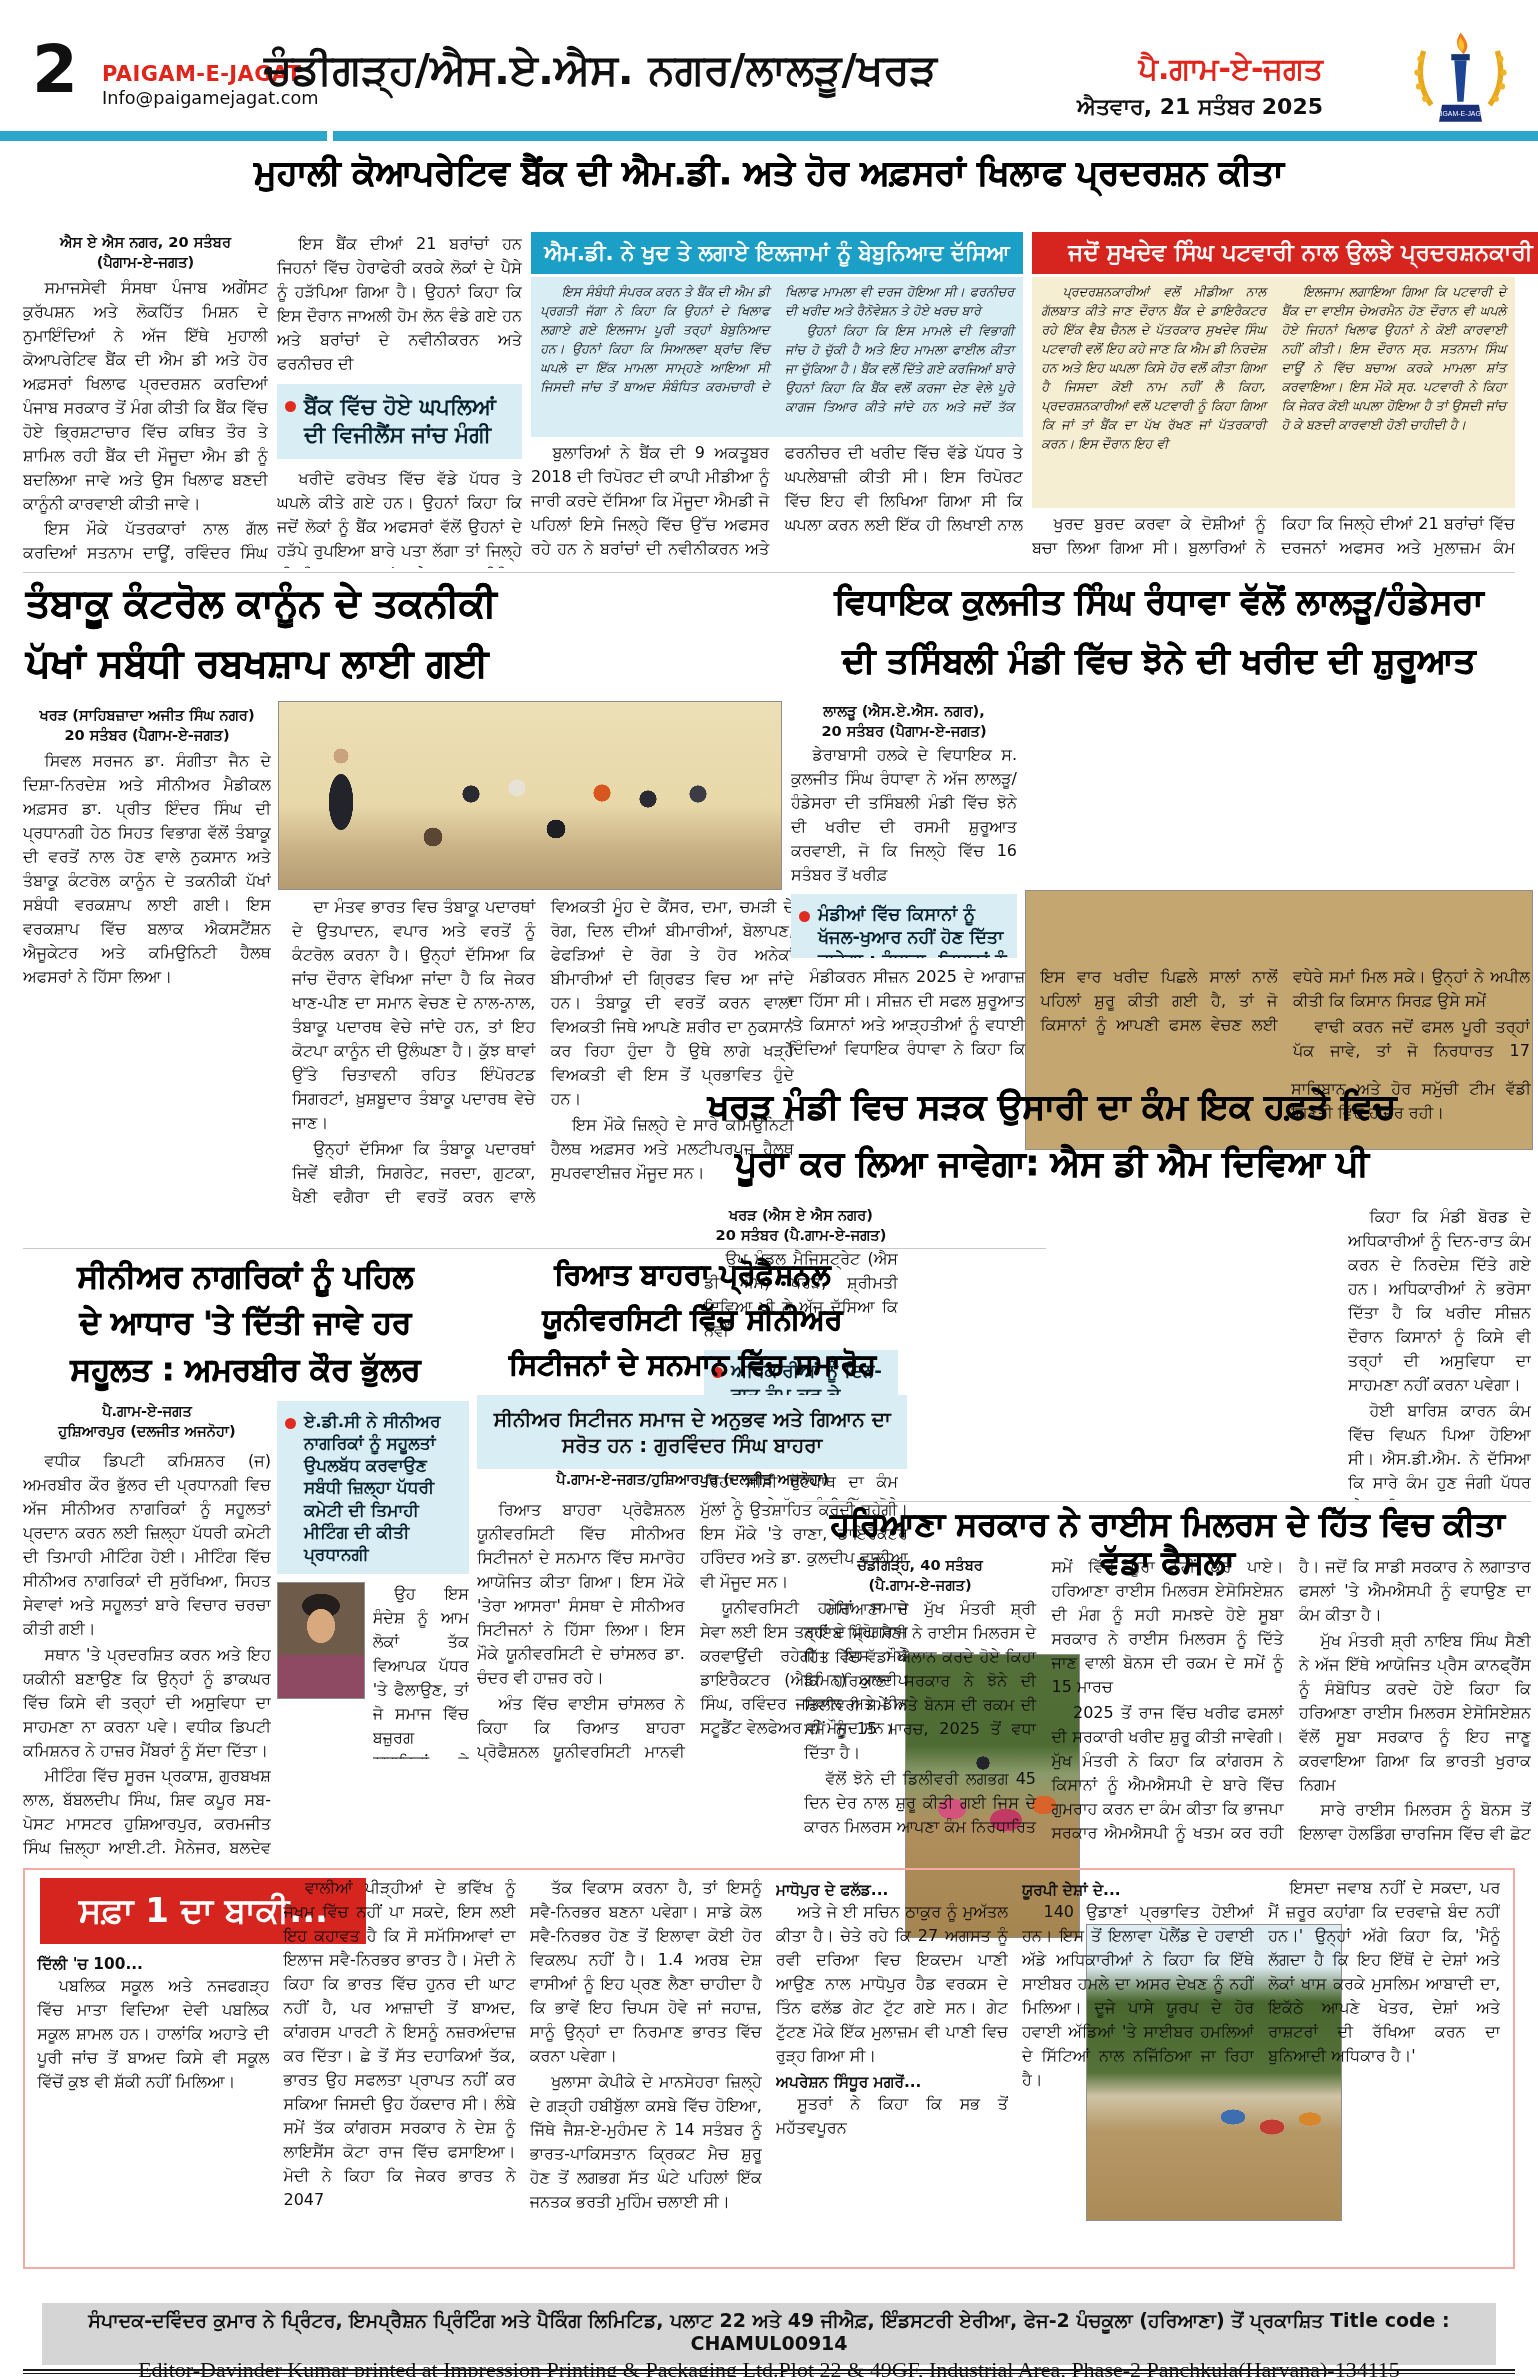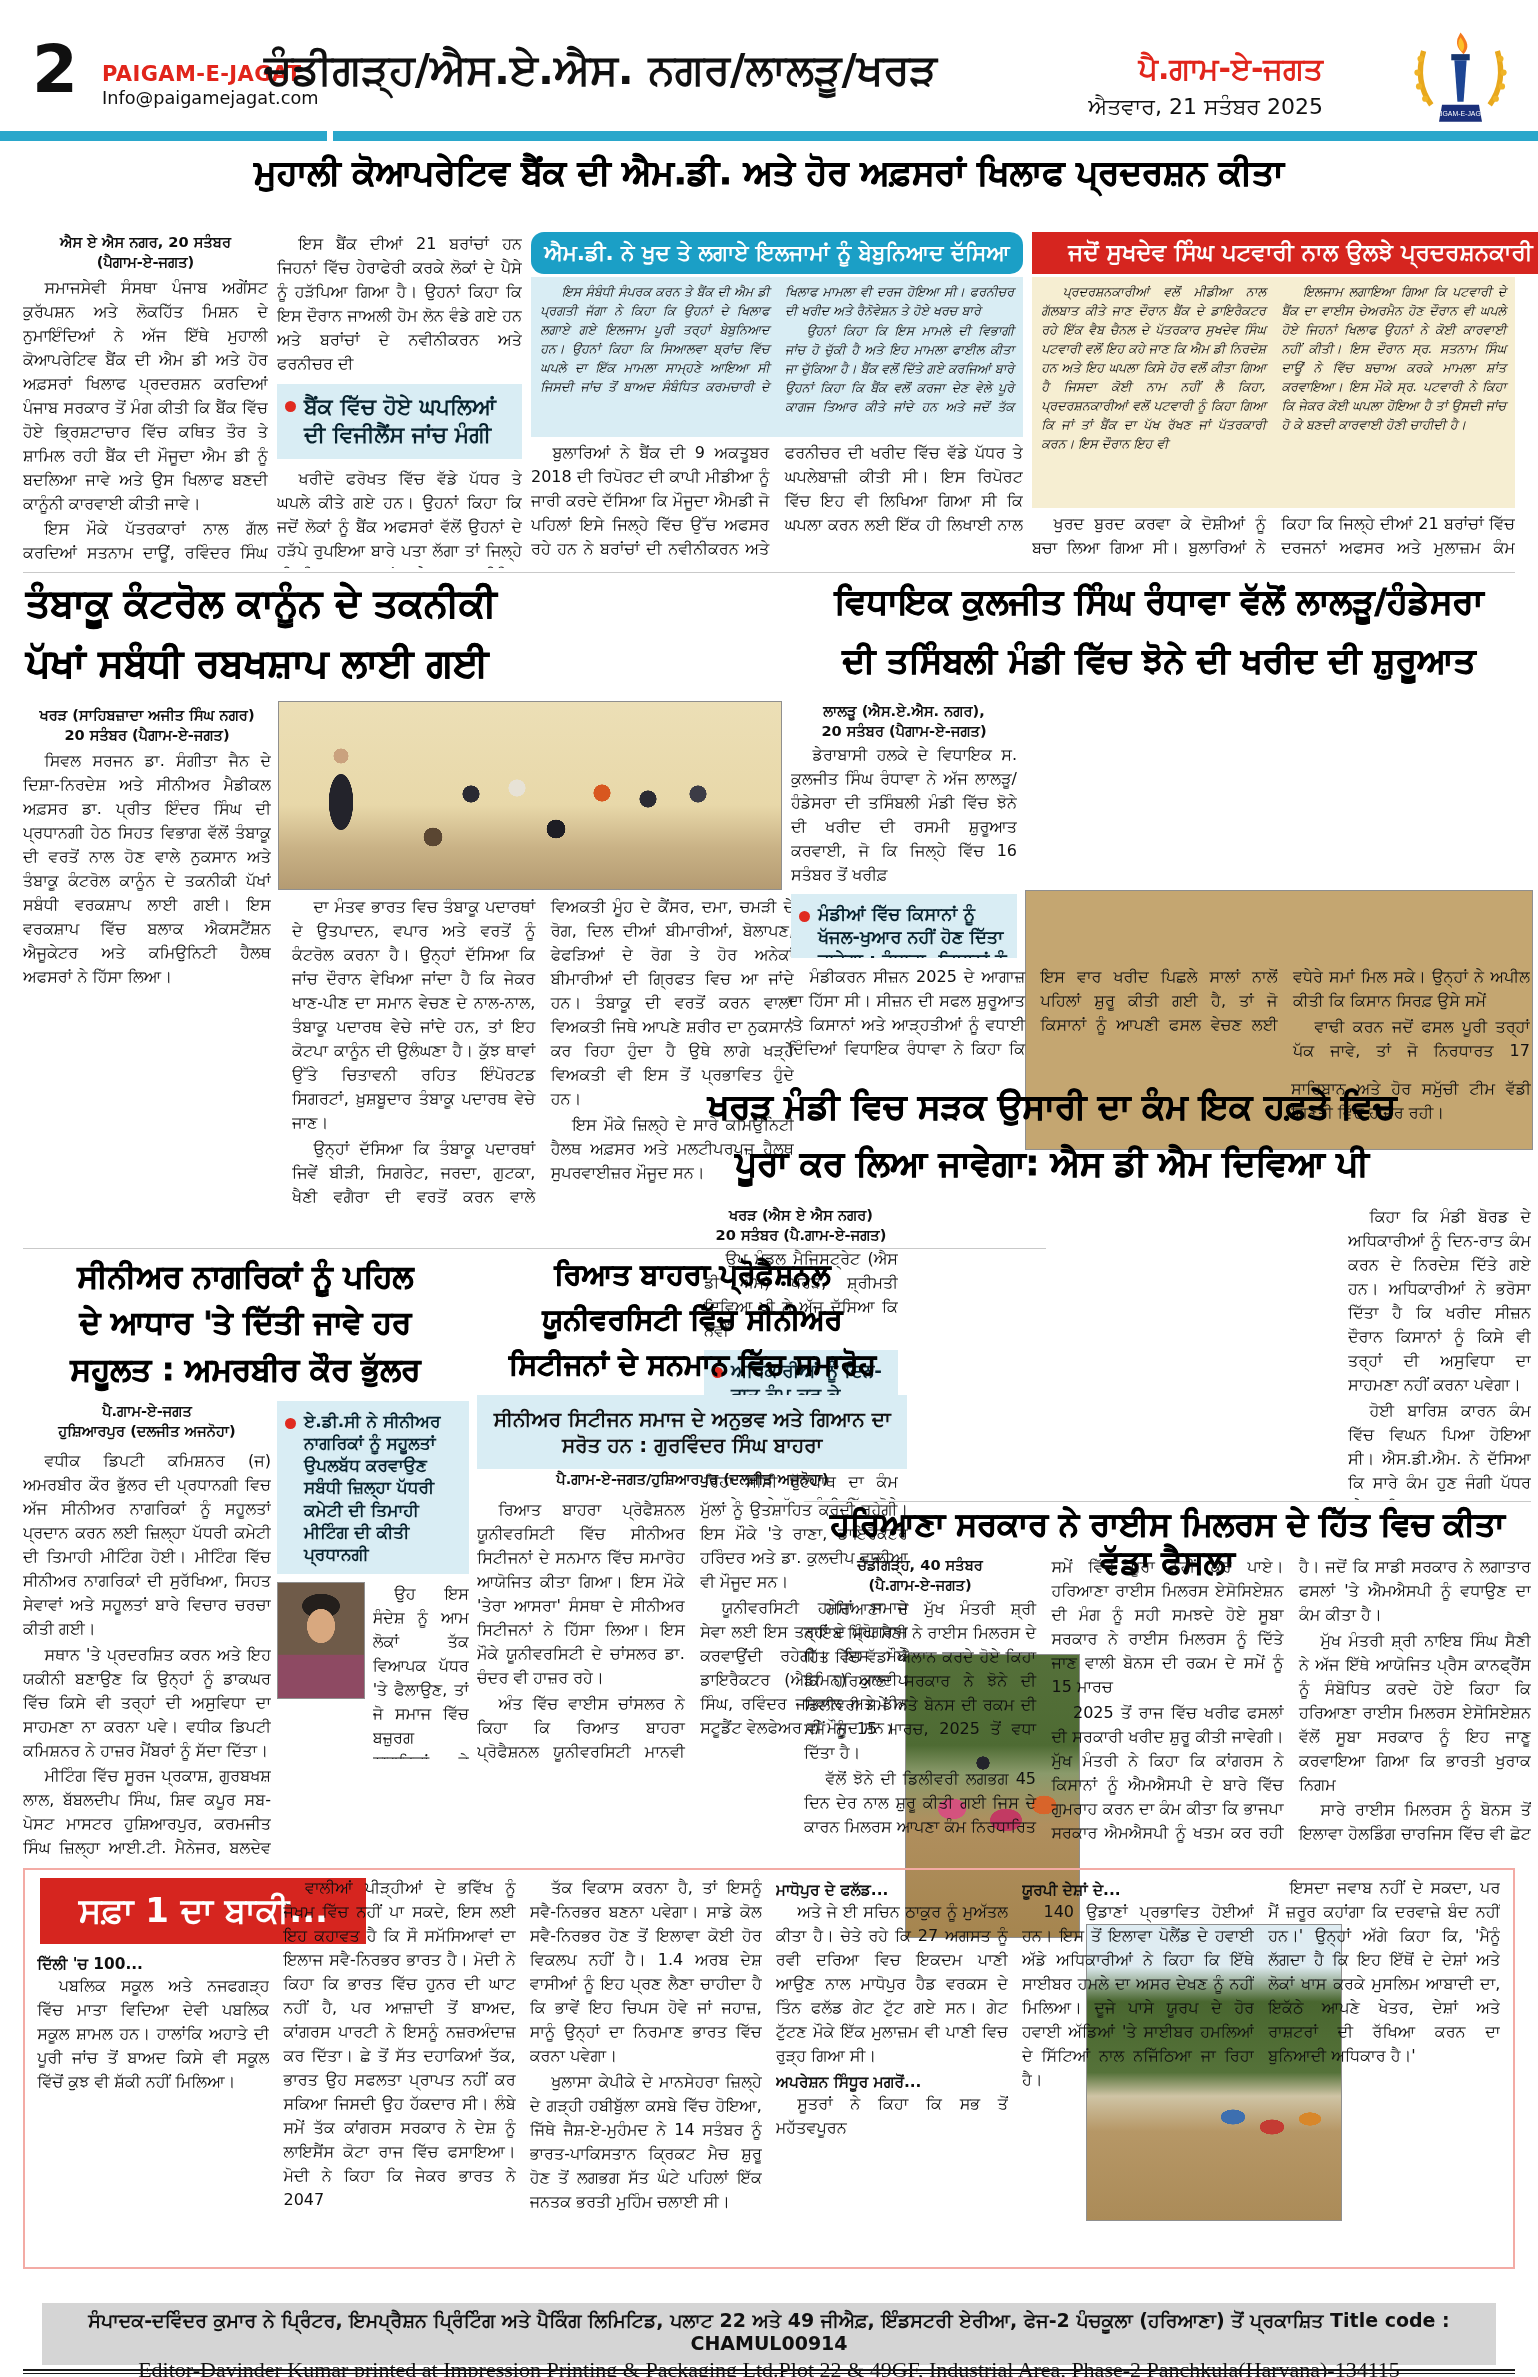--- a/index.html
+++ b/index.html
@@ -9,21 +9,21 @@
   }
   .abs{position:absolute;}
   .ctr{text-align:center;}
   .hidden-ovf{overflow:hidden;}
   
   .pagenum{font-size:66px;font-weight:bold;line-height:1;}
   .brand{font-size:21px;font-weight:bold;color:#e1251b;letter-spacing:0.4px;}
   .email{font-size:17.7px;color:#111;}
   .region-title{font-size:42px;font-weight:bold;white-space:nowrap;}
   .masthead{font-size:30px;font-weight:bold;color:#e1251b;text-align:right;}
-  .hdate{font-size:22px;font-weight:normal;text-align:right;}
+  .hdate{font-size:22px;font-weight:bold;text-align:right;}
   .cyanbar{background:#2aa7cb;}
   
   .hl{font-weight:bold;color:#000;line-height:1.18;-webkit-text-stroke:0.8px #000;}
   .hl-lead{font-size:34px;}
   .hl-xl{font-size:38px;}
   .hl-lg{font-size:34px;}
   .hl-md{font-size:31px;}
   .hl-sm{font-size:28.5px;}
   
   .dl{font-size:14.6px;font-weight:bold;text-align:center;line-height:1.35;}
@@ -106,21 +106,21 @@
 <div class="abs hidden-ovf" style="left:277px;top:232px;width:245px;height:336px;">
   <div class="bp">ਇਸ ਬੈਂਕ ਦੀਆਂ 21 ਬਰਾਂਚਾਂ ਹਨ ਜਿਹਨਾਂ ਵਿੱਚ ਹੇਰਾਫੇਰੀ ਕਰਕੇ ਲੋਕਾਂ ਦੇ ਪੈਸੇ ਨੂੰ ਹੜੱਪਿਆ ਗਿਆ ਹੈ। ਉਹਨਾਂ ਕਿਹਾ ਕਿ ਇਸ ਦੌਰਾਨ ਜਾਅਲੀ ਹੋਮ ਲੋਨ ਵੰਡੇ ਗਏ ਹਨ ਅਤੇ ਬਰਾਂਚਾਂ ਦੇ ਨਵੀਨੀਕਰਨ ਅਤੇ ਫਰਨੀਚਰ ਦੀ</div>
   <div class="bulletbox" style="margin:7.7px 0;">
     <span class="bullet"></span>
     <span class="btxt" style="font-size:22px;">ਬੈਂਕ ਵਿੱਚ ਹੋਏ ਘਪਲਿਆਂ ਦੀ ਵਿਜੀਲੈਂਸ ਜਾਂਚ ਮੰਗੀ</span>
   </div>
   <div class="bp">ਖਰੀਦੋ ਫਰੋਖਤ ਵਿੱਚ ਵੱਡੇ ਪੱਧਰ ਤੇ ਘਪਲੇ ਕੀਤੇ ਗਏ ਹਨ। ਉਹਨਾਂ ਕਿਹਾ ਕਿ ਜਦੋਂ ਲੋਕਾਂ ਨੂੰ ਬੈਂਕ ਅਫਸਰਾਂ ਵੱਲੋਂ ਉਹਨਾਂ ਦੇ ਹੜੱਪੇ ਰੁਪਇਆ ਬਾਰੇ ਪਤਾ ਲੱਗਾ ਤਾਂ ਜਿਲ੍ਹੇ ਦੀ ਸਿਆਲਵਾ ਬਰਾਂਚ ਦੇ ਬਾਹਰ ਪੀੜਿਤ ਲੋਕਾਂ ਨੇ ਵੱਡੇ ਪੱਧਰ ਤੇ ਧਰਨੇ ਪ੍ਰਦਰਸ਼ਨ ਕੀਤੇ ਸਨ। ਰੌਲਾ ਪੈਣ ਤੇ ਬੈਂਕ ਦੇ ਆਡਿਟ ਅਫਸਰ ਵੱਲੋਂ ਕੀਤੀ ਜਾਂਚ ਵਿੱਚ ਪ੍ਰਗਤੀ ਜੱਗਾ ਅਤੇ ਜਸਵੀਰ ਸਿੰਘ ਨੂੰ ਦੋਸ਼ੀ ਪਾਇਆ ਗਿਆ ਸੀ ਪ੍ਰੰਤੂ ਮਿਲੀਭੁਗਤ ਨਾਲ ਸਿਰਫ ਜਸਵੀਰ ਸਿੰਘ ਅਤੇ ਪ੍ਰਾਪਰਟੀ ਡੀਲਰ ਰਣਜੋਧ ਸਿੰਘ ਅਤੇ ਰਾਜੂ ਸਿੰਘ ਖਿਲਾਫ ਪਰਚਾ ਦਰਜ਼ ਕਰਵਾ ਦਿੱਤਾ ਗਿਆ ਸੀ।</div>
 </div>
 
 <div class="abs" style="left:531px;top:232px;width:492px;height:336px;">
-  <div class="bluebar" style="width:492px;height:42px;border-radius:13px;">ਐਮ.ਡੀ. ਨੇ ਖੁਦ ਤੇ ਲਗਾਏ ਇਲਜਾਮਾਂ ਨੂੰ ਬੇਬੁਨਿਆਦ ਦੱਸਿਆ</div>
+  <div class="bluebar" style="width:492px;height:42px;">ਐਮ.ਡੀ. ਨੇ ਖੁਦ ਤੇ ਲਗਾਏ ਇਲਜਾਮਾਂ ਨੂੰ ਬੇਬੁਨਿਆਦ ਦੱਸਿਆ</div>
   <div class="tintbox cols2 hidden-ovf" style="width:474px;height:151px;padding:4.6px 9.2px;margin-top:3.1px;">
       <div class="bp">ਇਸ ਸੰਬੰਧੀ ਸੰਪਰਕ ਕਰਨ ਤੇ ਬੈਂਕ ਦੀ ਐਮ ਡੀ ਪ੍ਰਗਤੀ ਜੱਗਾ ਨੇ ਕਿਹਾ ਕਿ ਉਹਨਾਂ ਦੇ ਖਿਲਾਫ ਲਗਾਏ ਗਏ ਇਲਜਾਮ ਪੂਰੀ ਤਰ੍ਹਾਂ ਬੇਬੁਨਿਆਦ ਹਨ। ਉਹਨਾਂ ਕਿਹਾ ਕਿ ਸਿਆਲਵਾ ਬ੍ਰਾਂਚ ਵਿੱਚ ਘਪਲੇ ਦਾ ਇੱਕ ਮਾਮਲਾ ਸਾਮ੍ਹਣੇ ਆਇਆ ਸੀ ਜਿਸਦੀ ਜਾਂਚ ਤੋਂ ਬਾਅਦ ਸੰਬੰਧਿਤ ਕਰਮਚਾਰੀ ਦੇ ਖਿਲਾਫ ਮਾਮਲਾ ਵੀ ਦਰਜ ਹੋਇਆ ਸੀ। ਫਰਨੀਚਰ ਦੀ ਖਰੀਦ ਅਤੇ ਰੈਨੋਵੇਸ਼ਨ ਤੇ ਹੋਏ ਖਰਚ ਬਾਰੇ</div>
       <div class="bp">ਉਹਨਾਂ ਕਿਹਾ ਕਿ ਇਸ ਮਾਮਲੇ ਦੀ ਵਿਭਾਗੀ ਜਾਂਚ ਹੋ ਚੁੱਕੀ ਹੈ ਅਤੇ ਇਹ ਮਾਮਲਾ ਫਾਈਲ ਕੀਤਾ ਜਾ ਚੁੱਕਿਆ ਹੈ। ਬੈਂਕ ਵਲੋਂ ਦਿੱਤੇ ਗਏ ਕਰਜਿਆਂ ਬਾਰੇ ਉਹਨਾਂ ਕਿਹਾ ਕਿ ਬੈਂਕ ਵਲੋਂ ਕਰਜਾ ਦੇਣ ਵੇਲੇ ਪੂਰੇ ਕਾਗਜ ਤਿਆਰ ਕੀਤੇ ਜਾਂਦੇ ਹਨ ਅਤੇ ਜਦੋਂ ਤੱਕ ਕਾਗਜ ਪੂਰੇ ਨਾ ਹੋਣ ਕਰਜੇ ਨੂੰ ਮੰਜੂਰੀ ਨਹੀਂ ਮਿਲਦੀ ਅਤੇ ਸਾਰਾ ਕੰਮ ਪਾਰਦਰਸ਼ੀ ਤਰੀਕੇ ਨਾਲ ਹੁੰਦਾ ਹੈ।</div>
     </div>
   <div class="cols2 hidden-ovf" style="width:492px;height:132px;margin-top:3.8px;">
       <div class="bp">ਬੁਲਾਰਿਆਂ ਨੇ ਬੈਂਕ ਦੀ 9 ਅਕਤੂਬਰ 2018 ਦੀ ਰਿਪੋਰਟ ਦੀ ਕਾਪੀ ਮੀਡੀਆ ਨੂੰ ਜਾਰੀ ਕਰਦੇ ਦੱਸਿਆ ਕਿ ਮੌਜੂਦਾ ਐਮਡੀ ਜੋ ਪਹਿਲਾਂ ਇਸੇ ਜਿਲ੍ਹੇ ਵਿੱਚ ਉੱਚ ਅਫਸਰ ਰਹੇ ਹਨ ਨੇ ਬਰਾਂਚਾਂ ਦੀ ਨਵੀਨੀਕਰਨ ਅਤੇ ਫਰਨੀਚਰ ਦੀ ਖਰੀਦ ਵਿੱਚ ਵੱਡੇ ਪੱਧਰ ਤੇ ਘਪਲੇਬਾਜ਼ੀ ਕੀਤੀ ਸੀ। ਇਸ ਰਿਪੋਰਟ ਵਿੱਚ ਇਹ ਵੀ ਲਿਖਿਆ ਗਿਆ ਸੀ ਕਿ ਘਪਲਾ ਕਰਨ ਲਈ ਇੱਕ ਹੀ ਲਿਖਾਈ ਨਾਲ ਅਲੱਗ ਅਲੱਗ ਥਾਂ ਤੋਂ ਕੁਟੇਸ਼ਨ ਮੰਗਵਾਈਆਂ ਸਨ। ਪਰੰਤੂ ਫੇਰ ਵੀ</div>
       <div class="bp">ਉਹਨਾਂ ਕਿਹਾ ਕਿ ਹੁਣ ਤੱਕ ਉਸ ਬ੍ਰਾਂਚ ਵੱਲੋਂ ਠੱਗੇ ਗਏ 145 ਪੀੜਿਤਾਂ ਵਿੱਚੋਂ 88 ਲੋਕਾਂ ਦੇ 281.53 ਲੱਖ ਮੂਲ ਅਤੇ 16.04 ਲੱਖ ਵਿਆਜ ਸਮੇਤ ਵਾਪਿਸ ਕੀਤੇ ਗਏ ਹਨ ਅਤੇ ਹੋਰ ਦਰਜਨਾਂ ਪੀੜਿਤਾਂ ਦੇ ਕਰੋੜਾਂ ਰੁਪਏ ਵਾਪਿਸ ਹੋਣੇ ਬਾਕੀ ਹਨ। ਉਹਨਾਂ ਕਿਹਾ ਕਿ ਸਾਇਦ ਭਵਿੱਖ ਵਿੱਚ ਇਹ ਹੋਰ ਵੱਡਾ ਘਪਲਾ ਸਾਹਮਣੇ ਆ ਸਕਦਾ ਹੈ।</div>
     </div>
 </div>
 

